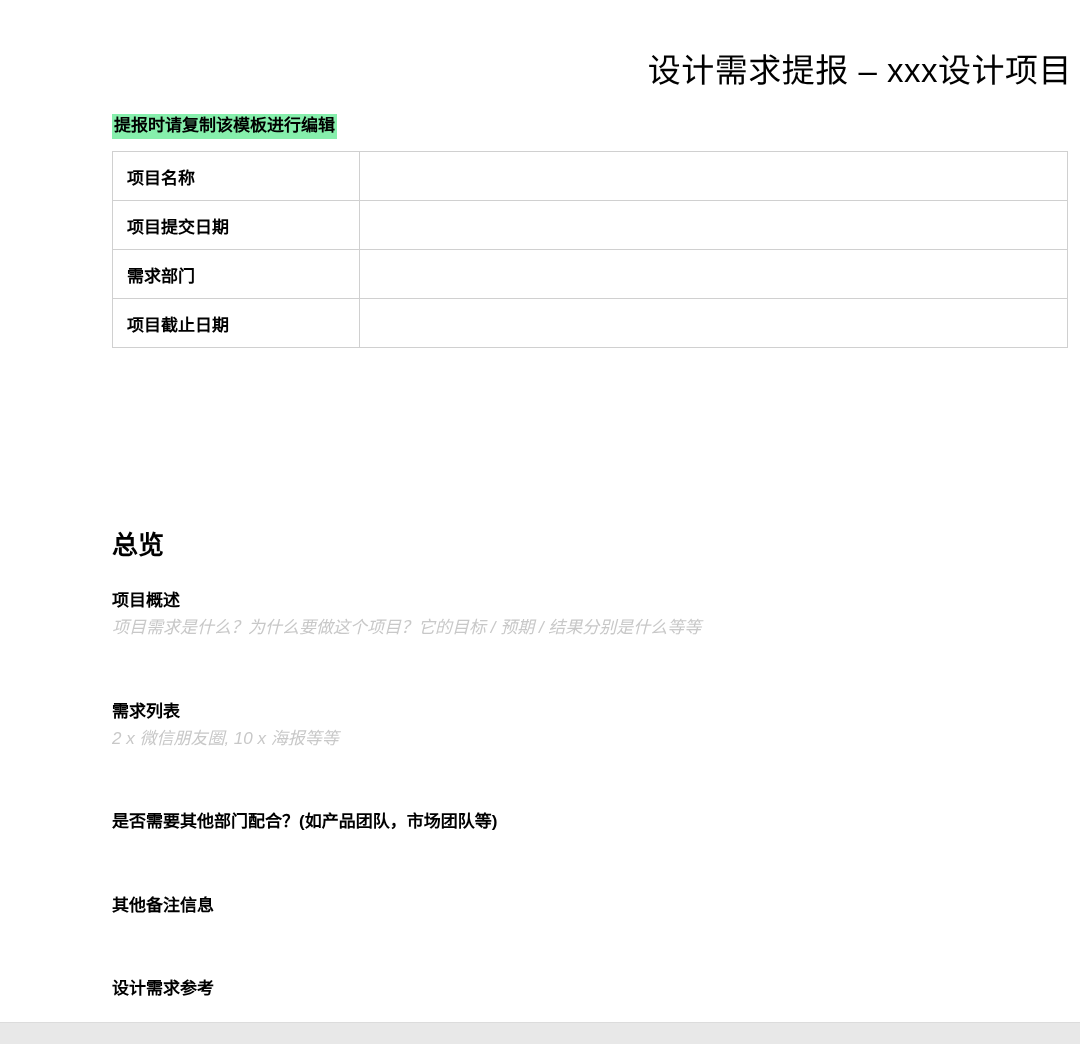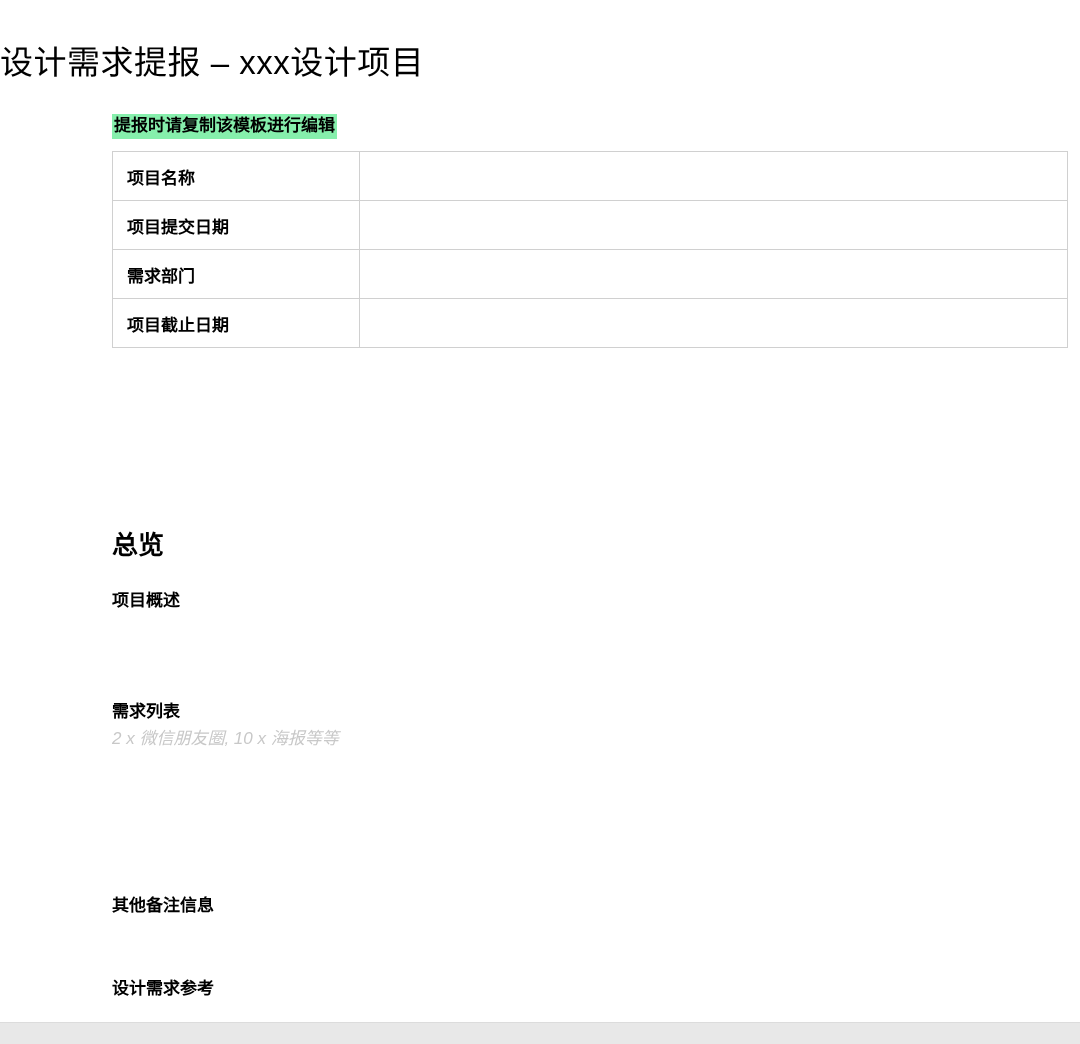--- a/index.html
+++ b/index.html
@@ -18,25 +18,25 @@
   .page {
     position: absolute;
     left: 0;
     top: 0;
     width: 1080px;
     height: 1022px;
     background: #ffffff;
     box-sizing: border-box;
   }
   .doc-title {
-    text-align: left;
+    text-align: right;
     font-size: 33px;
     font-weight: 400;
     letter-spacing: 0.5px;
-    margin: 0;
+    margin: 8px;
     padding-top: 36px;
     color: #000;
   }
   .highlight-note {
     margin: 26px 0 0 112px;
     font-size: 17px;
     font-weight: 700;
     color: #000;
     background: #86efac;
     display: inline-block;
@@ -125,24 +125,26 @@
       <tr>
         <td class="label">项目截止日期</td>
         <td class="value"></td>
       </tr>
     </tbody>
   </table>
 
   <div class="section-heading" style="top:524px;">总览</div>
 
   <div class="sub-heading" style="top:586px;">项目概述</div>
+  <div class="placeholder-text" style="top:613px;">项目需求是什么？为什么要做这个项目？它的目标 / 预期 / 结果分别是什么等等</div>
 
   <div class="sub-heading" style="top:697px;">需求列表</div>
   <div class="placeholder-text" style="top:724px;">2 x 微信朋友圈, 10 x 海报等等</div>
 
+  <div class="sub-heading" style="top:807px;">是否需要其他部门配合？(如产品团队，市场团队等)</div>
 
   <div class="sub-heading" style="top:891px;">其他备注信息</div>
 
   <div class="sub-heading" style="top:974px;">设计需求参考</div>
 
 </div>
 
 <div class="bottom-bar"></div>
 
 </body></html>

